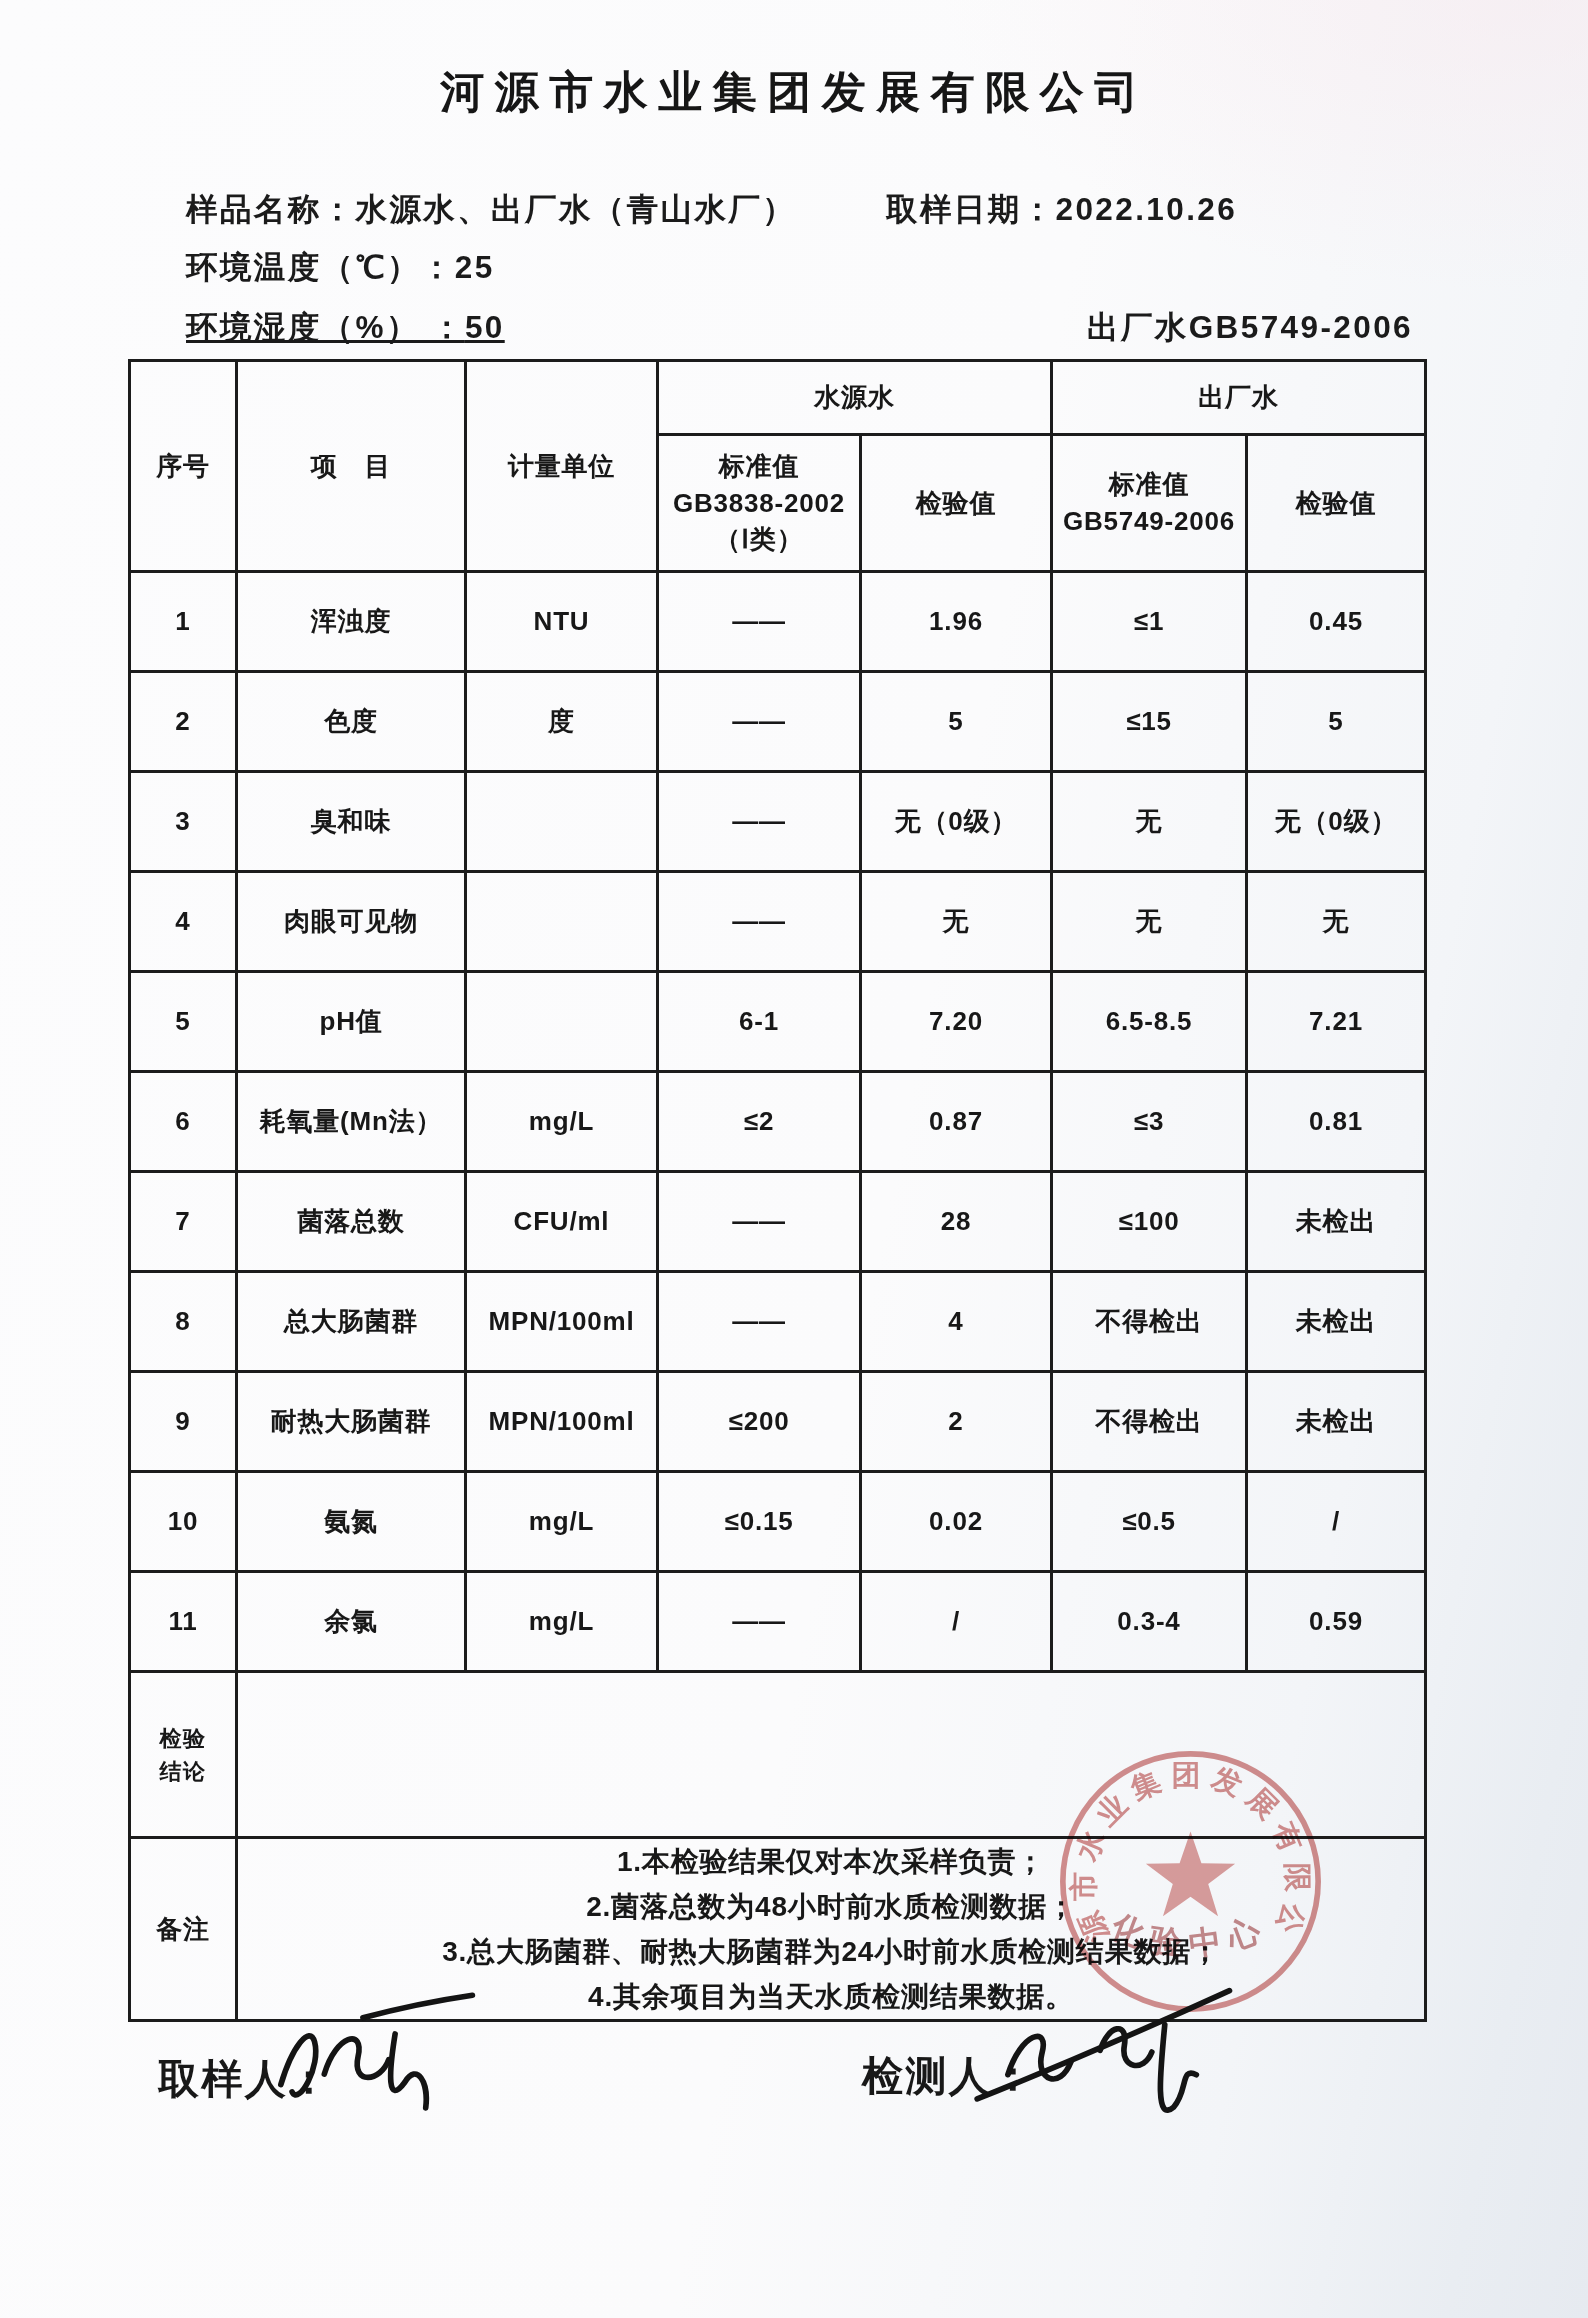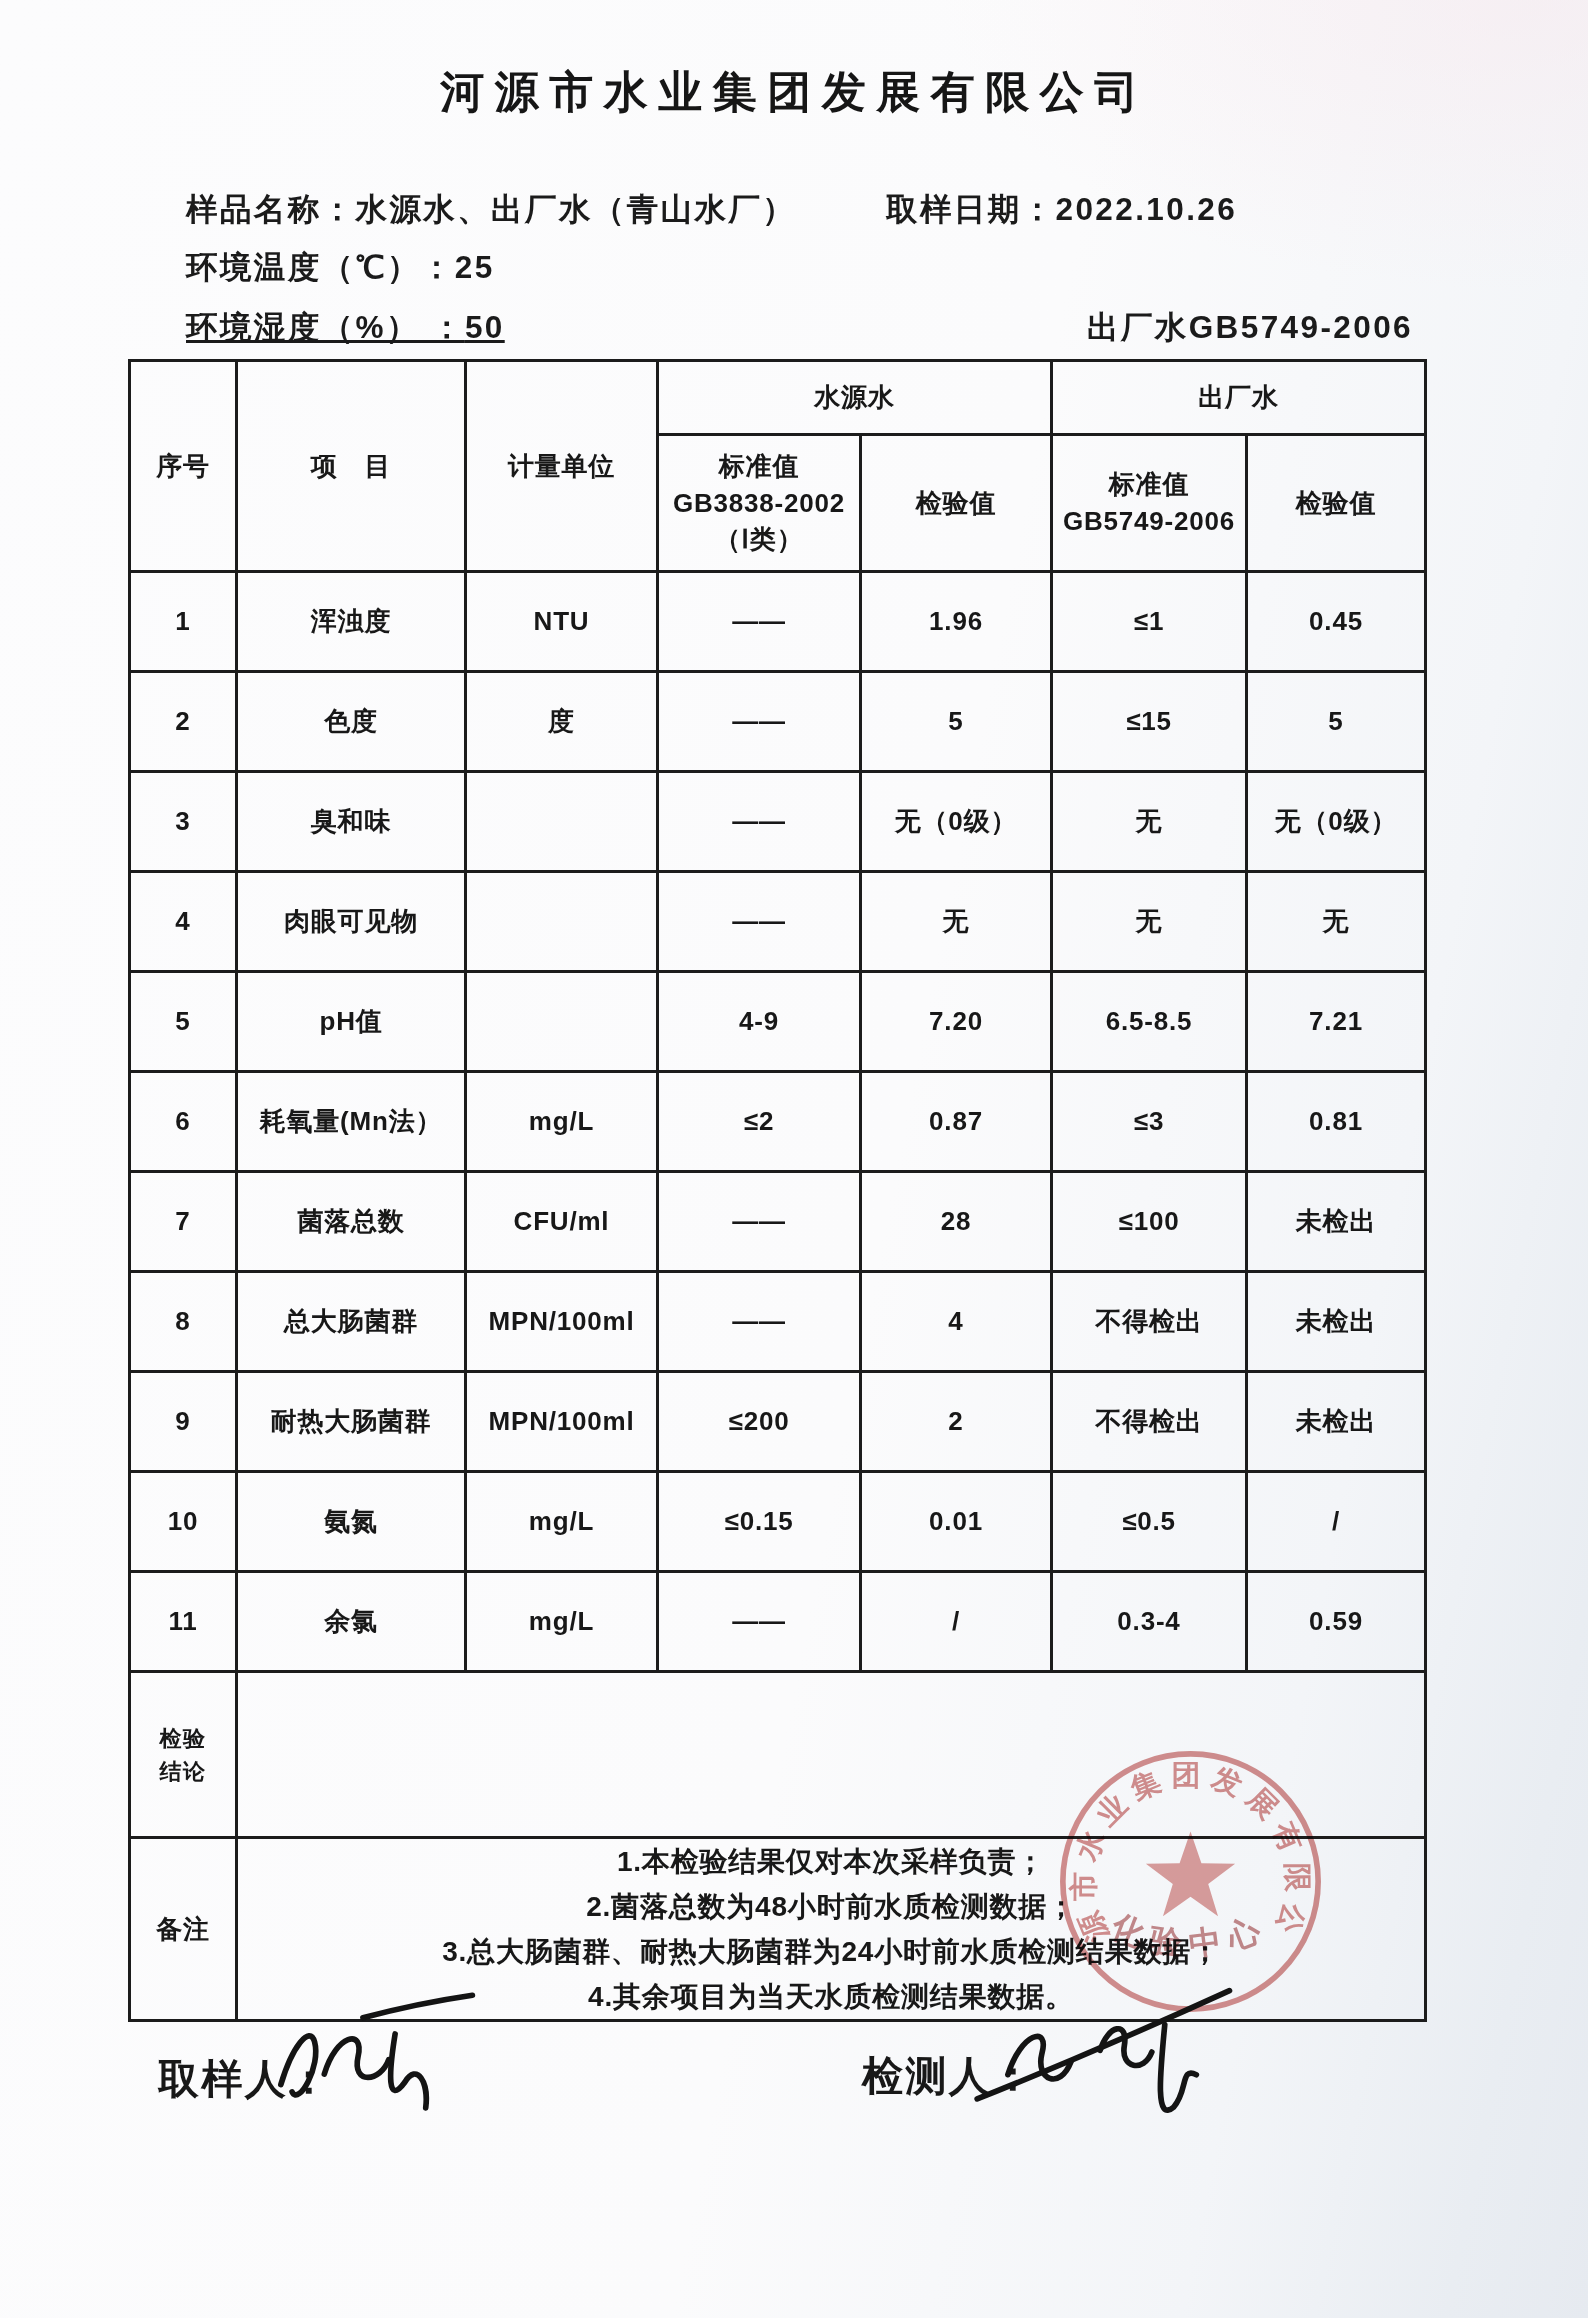--- a/index.html
+++ b/index.html
@@ -145,21 +145,21 @@
           <td></td>
           <td class="stdval">——</td>
           <td class="srcval">无</td>
           <td class="stdval">无</td>
           <td class="facval">无</td>
         </tr>
     <tr class="drow">
           <td>5</td>
           <td class="item">pH值</td>
           <td></td>
-          <td class="stdval">4-9</td>
+          <td class="stdval">6-1</td>
           <td class="srcval">7.20</td>
           <td class="stdval">6.5-8.5</td>
           <td class="facval">7.21</td>
         </tr>
     <tr class="drow">
           <td>6</td>
           <td class="item">耗氧量(Mn法）</td>
           <td>mg/L</td>
           <td class="stdval">≤2</td>
           <td class="srcval">0.87</td>
@@ -191,21 +191,21 @@
           <td class="stdval">≤200</td>
           <td class="srcval">2</td>
           <td class="stdval">不得检出</td>
           <td class="facval">未检出</td>
         </tr>
     <tr class="drow">
           <td>10</td>
           <td class="item">氨氮</td>
           <td>mg/L</td>
           <td class="stdval">≤0.15</td>
-          <td class="srcval">0.01</td>
+          <td class="srcval">0.02</td>
           <td class="stdval">≤0.5</td>
           <td class="facval">/</td>
         </tr>
     <tr class="drow">
           <td>11</td>
           <td class="item">余氯</td>
           <td>mg/L</td>
           <td class="stdval">——</td>
           <td class="srcval">/</td>
           <td class="stdval">0.3-4</td>

